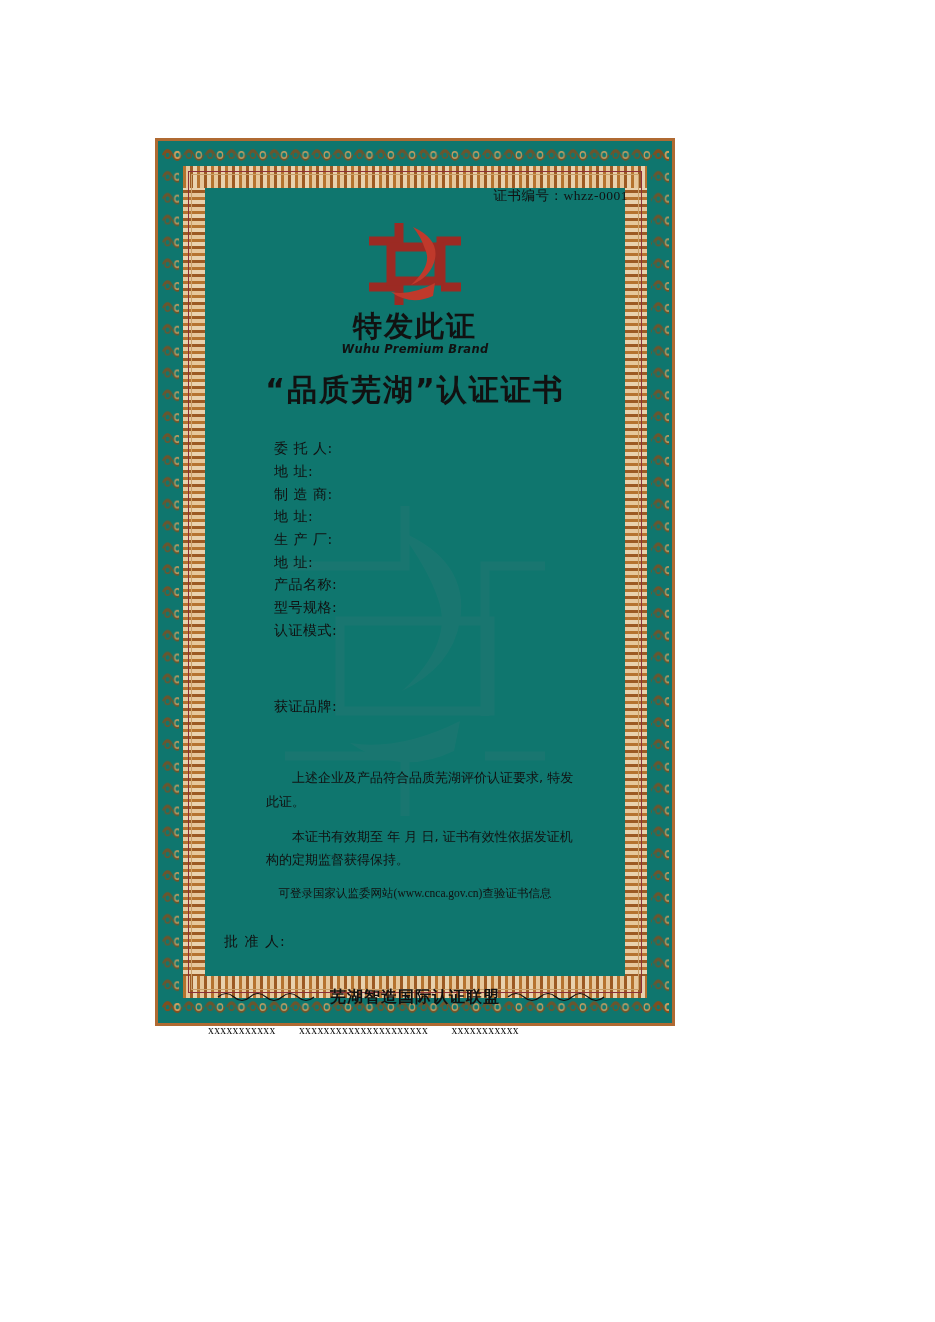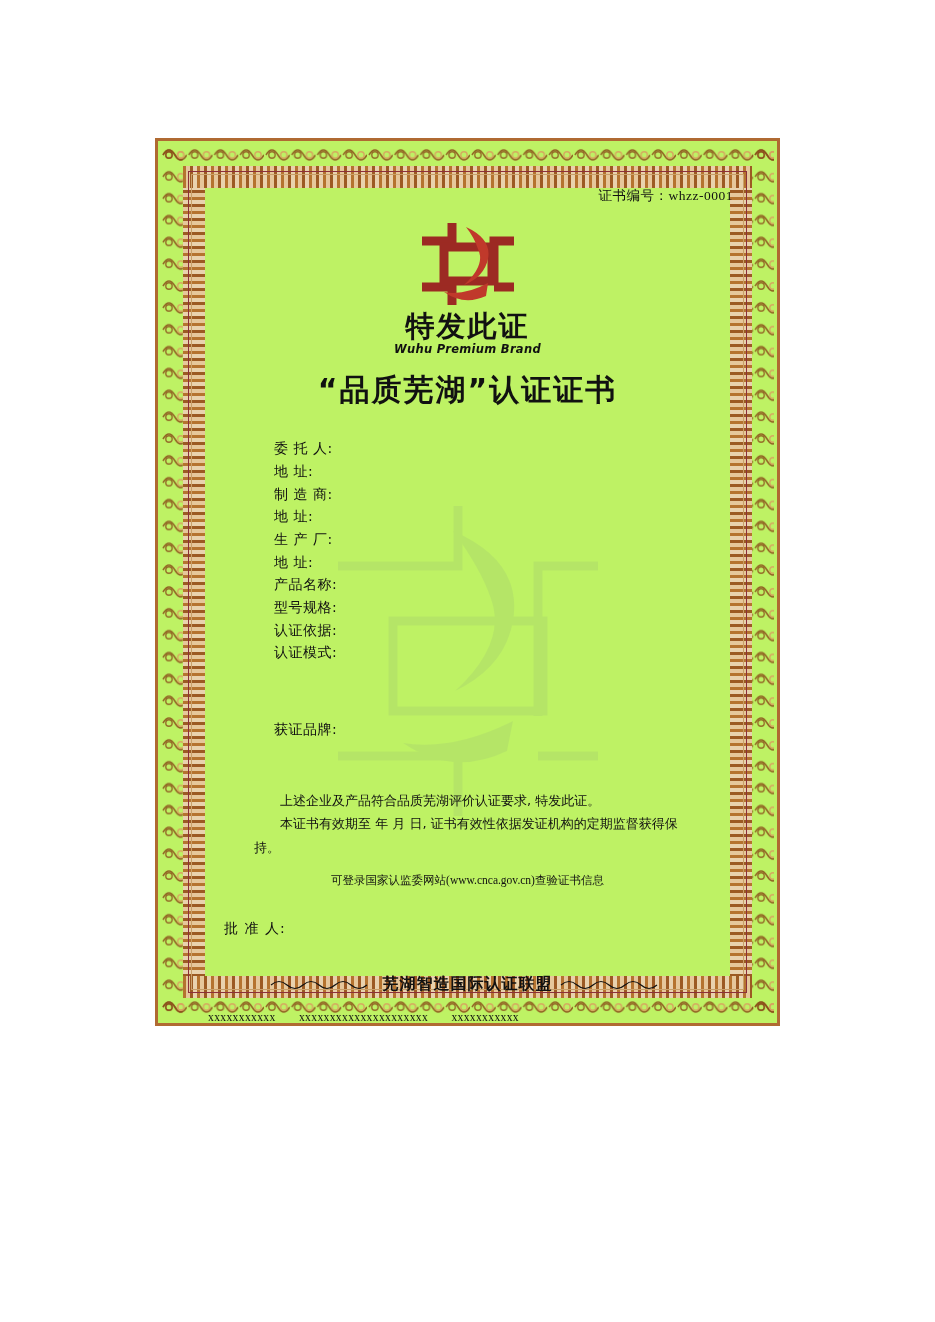--- a/index.html
+++ b/index.html
@@ -13,23 +13,23 @@
     font-family: "Liberation Serif", "DejaVu Serif", serif;
     position: relative;
     overflow: hidden;
   }
 
   
   #certificate {
     position: absolute;
     left: 155px;
     top: 138px;
-    width: 625px;
+    width: 520px;
     height: 888px;
-    background: #bef264;
+    background: #0f766e;
     box-sizing: border-box;
     border: 3px solid #b06a32;
     padding: 3px;
   }
   
   .ornament-band {
     position: absolute;
     left: 3px; top: 3px; right: 3px; bottom: 3px;
     box-sizing: border-box;
     border: 22px solid transparent;
@@ -168,21 +168,21 @@
 
   .statement {
     margin-top: 48px;
     margin-left: 56px;
     margin-right: 46px;
     font-family: "DejaVu Sans", "Liberation Sans", sans-serif;
     font-size: 13px;
     color: #111;
     line-height: 1.8;
   }
-  .statement p { margin: 0; }
+  .statement p { margin: 12px; }
   .indent { text-indent: 2em; }
 
   .verify-line {
     margin-top: 14px;
     text-align: center;
     font-family: "Liberation Serif", serif;
     font-size: 11.5px;
     color: #111;
   }
 
@@ -325,24 +325,20 @@
         </div>
         <div class="field-row">
           <span class="field-label">产品名称:</span>
           <span class="field-value"></span>
         </div>
         <div class="field-row">
           <span class="field-label">型号规格:</span>
           <span class="field-value"></span>
         </div>
         <div class="field-row">
-          <span class="field-label">认证依据:</span>
-          <span class="field-value"></span>
-        </div>
-        <div class="field-row">
           <span class="field-label">认证模式:</span>
           <span class="field-value"></span>
         </div>
 
         <div class="fields-gap"></div>
 
         <div class="field-row">
           <span class="field-label">获证品牌:</span>
           <span class="field-value"></span>
         </div>

